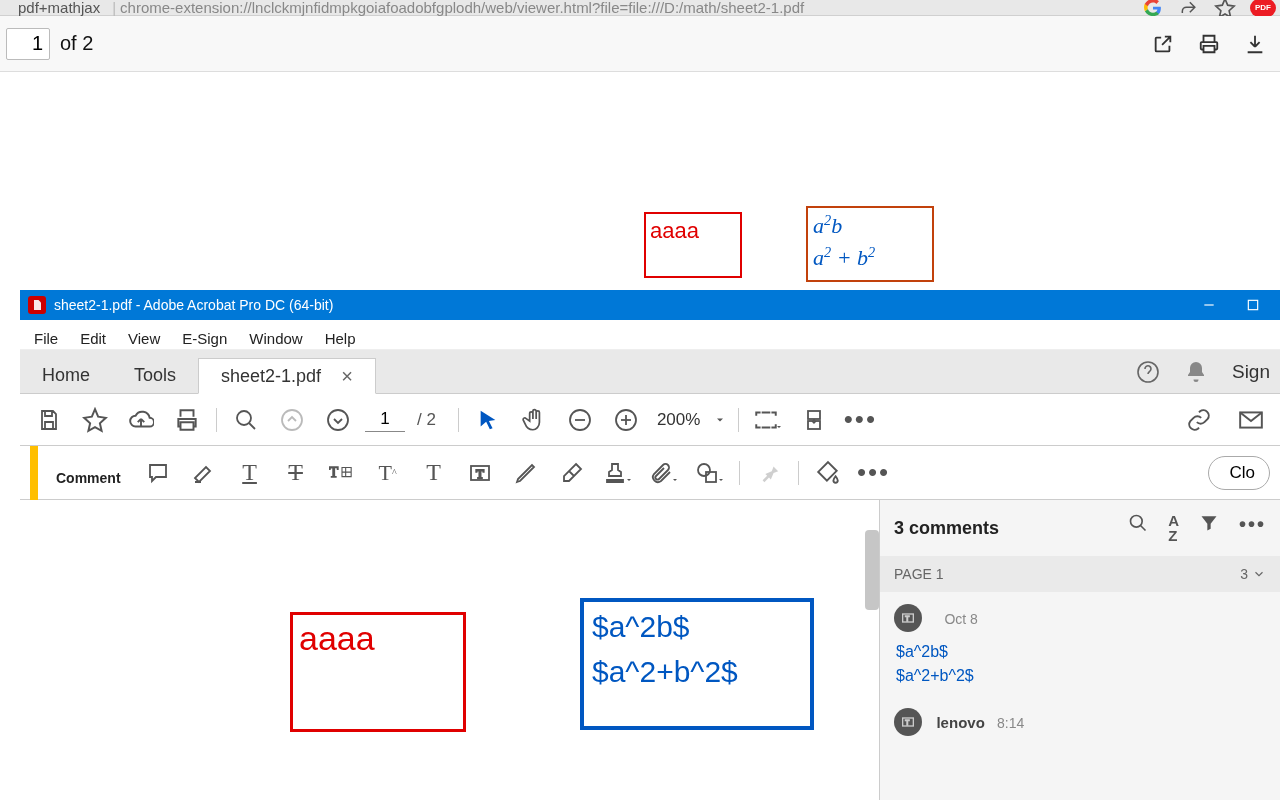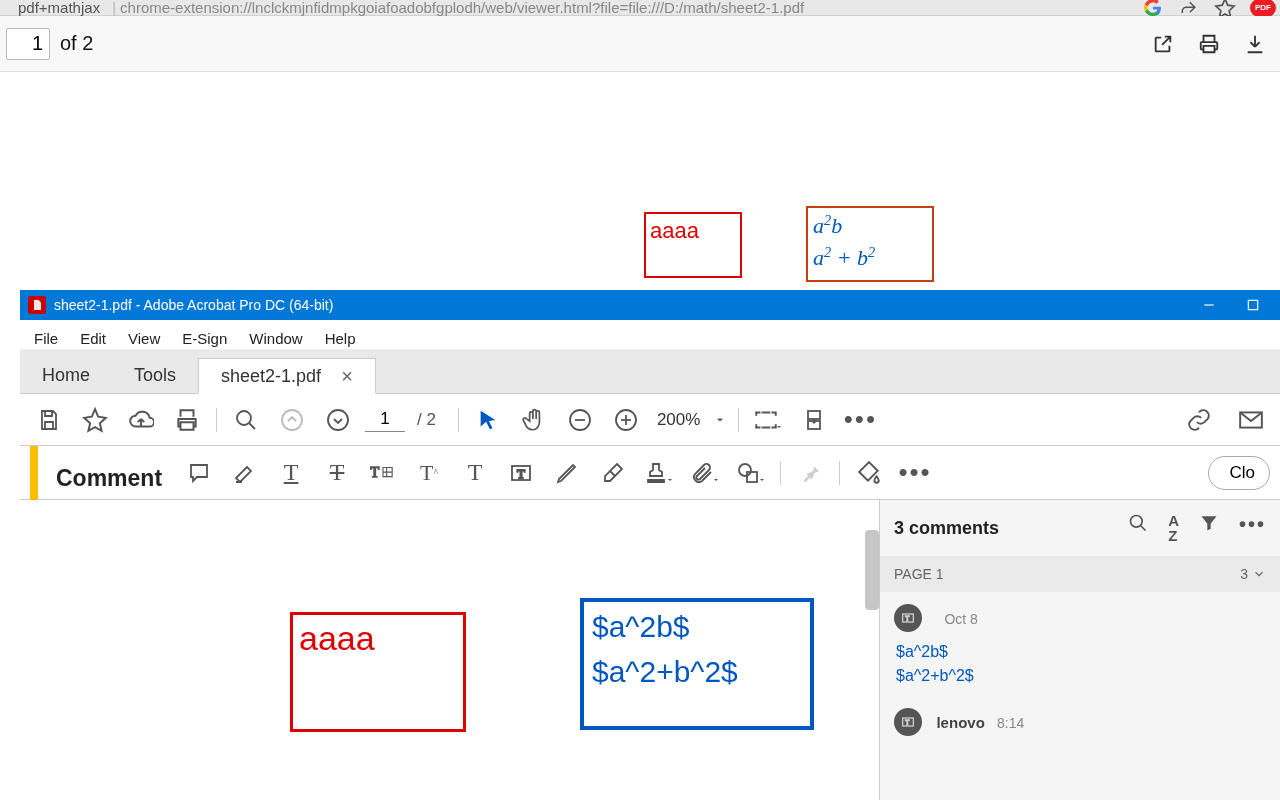--- a/index.html
+++ b/index.html
@@ -46,21 +46,21 @@
   .ac-tool1 { height:52px; background:#fff; border-bottom:1px solid #ccc; display:flex; align-items:center; padding:0 10px; gap:8px;}
   .tb { width:38px; height:38px; display:flex; align-items:center; justify-content:center; color:#555; font-size:20px; cursor:pointer;}
   .tb-pagein { width:40px; text-align:center; border:none; border-bottom:1px solid #888; font-size:17px; padding:2px;}
   .tb-page-total { font-size:17px; color:#555; padding-left:4px;}
   .tb-blue-arrow{color:#0057c1;}
   .tb-zoom{font-size:17px; color:#333; padding:0 4px;}
   .tb-right{margin-left:auto; display:flex; gap:14px;}
   
   .ac-tool2 { height:54px; background:#fff; border-bottom:1px solid #ccc; display:flex; align-items:center; padding:0 10px; gap:8px; }
   .yellow-mark{ width:8px; height:54px; background:#ffbf00; }
-  .comment-label{ font-size:23px; font-weight:600; color:#222; padding:0 10px;margin-top:11px;}
+  .comment-label{ font-size:14px; font-weight:600; color:#222; padding:0 10px;margin-top:11px;}
   .close-pill{ margin-left:auto; border:1px solid #aaa; border-radius:18px; padding:6px 14px 6px 20px; font-size:17px;}
   
   
   .ac-body{ position:absolute; top:210px; left:0; right:0; bottom:0; display:flex;}
   .ac-canvas{ flex:1; background:#fff; position:relative; border-right:1px solid #ccc; overflow:hidden;}
   .ac-scroll{ position:absolute; right:0; top:30px; width:14px; height:80px; background:#c6c6c6; border-radius:4px;}
   .redbox-big{ position:absolute; top:112px; left:270px; width:176px; height:120px; border:3px solid #e00000; color:#e00000; font-size:34px; padding:4px 6px; font-family:Arial;}
   .bluebox-big{ position:absolute; top:98px; left:560px; width:234px; height:132px; border:4px solid #0057c1; color:#0057c1; font-size:30px; padding:2px 8px; font-family:Arial; line-height:1.5;}
   
   .ac-side{ width:400px; background:#f5f5f5; display:flex; flex-direction:column;}
@@ -174,20 +174,34 @@
   <div class="ac-tabs">
     <div class="ac-tab">
         <span>Home</span>
       </div>
     <div class="ac-tab">
         <span>Tools</span>
       </div>
     <div class="ac-tab active">
       <span>sheet2-1.pdf</span>
       <span class="ac-tab-close">×</span>
+    </div>
+    <div class="ac-tabs-right">
+      <span>
+        <svg width="24" height="24" viewBox="0 0 24 24" fill="none" stroke="#666" stroke-width="1.6">
+            <circle cx="12" cy="12" r="10"></circle>
+            <path d="M9 9a3 3 0 115 2c-1 1-2 1.5-2 3m0 3h.01"></path>
+          </svg>
+      </span>
+      <span>
+        <svg width="24" height="24" viewBox="0 0 24 24" fill="#888">
+            <path d="M12 2a6 6 0 00-6 6v4l-2 3v1h16v-1l-2-3V8a6 6 0 00-6-6zm0 20a2.5 2.5 0 002.5-2.5h-5A2.5 2.5 0 0012 22z"></path>
+          </svg>
+      </span>
+      <span style="font-size:19px;color:#333;">Sign</span>
     </div>
   </div>
 
   <div class="ac-tool1">
     <span class="tb">
         <svg width="24" height="24" viewBox="0 0 24 24" fill="none" stroke="#555" stroke-width="1.8">
           <path d="M5 3h11l3 3v15H5z M8 3v5h7V3 M8 21v-7h8v7"></path>
         </svg>
       </span>
     <span class="tb">

